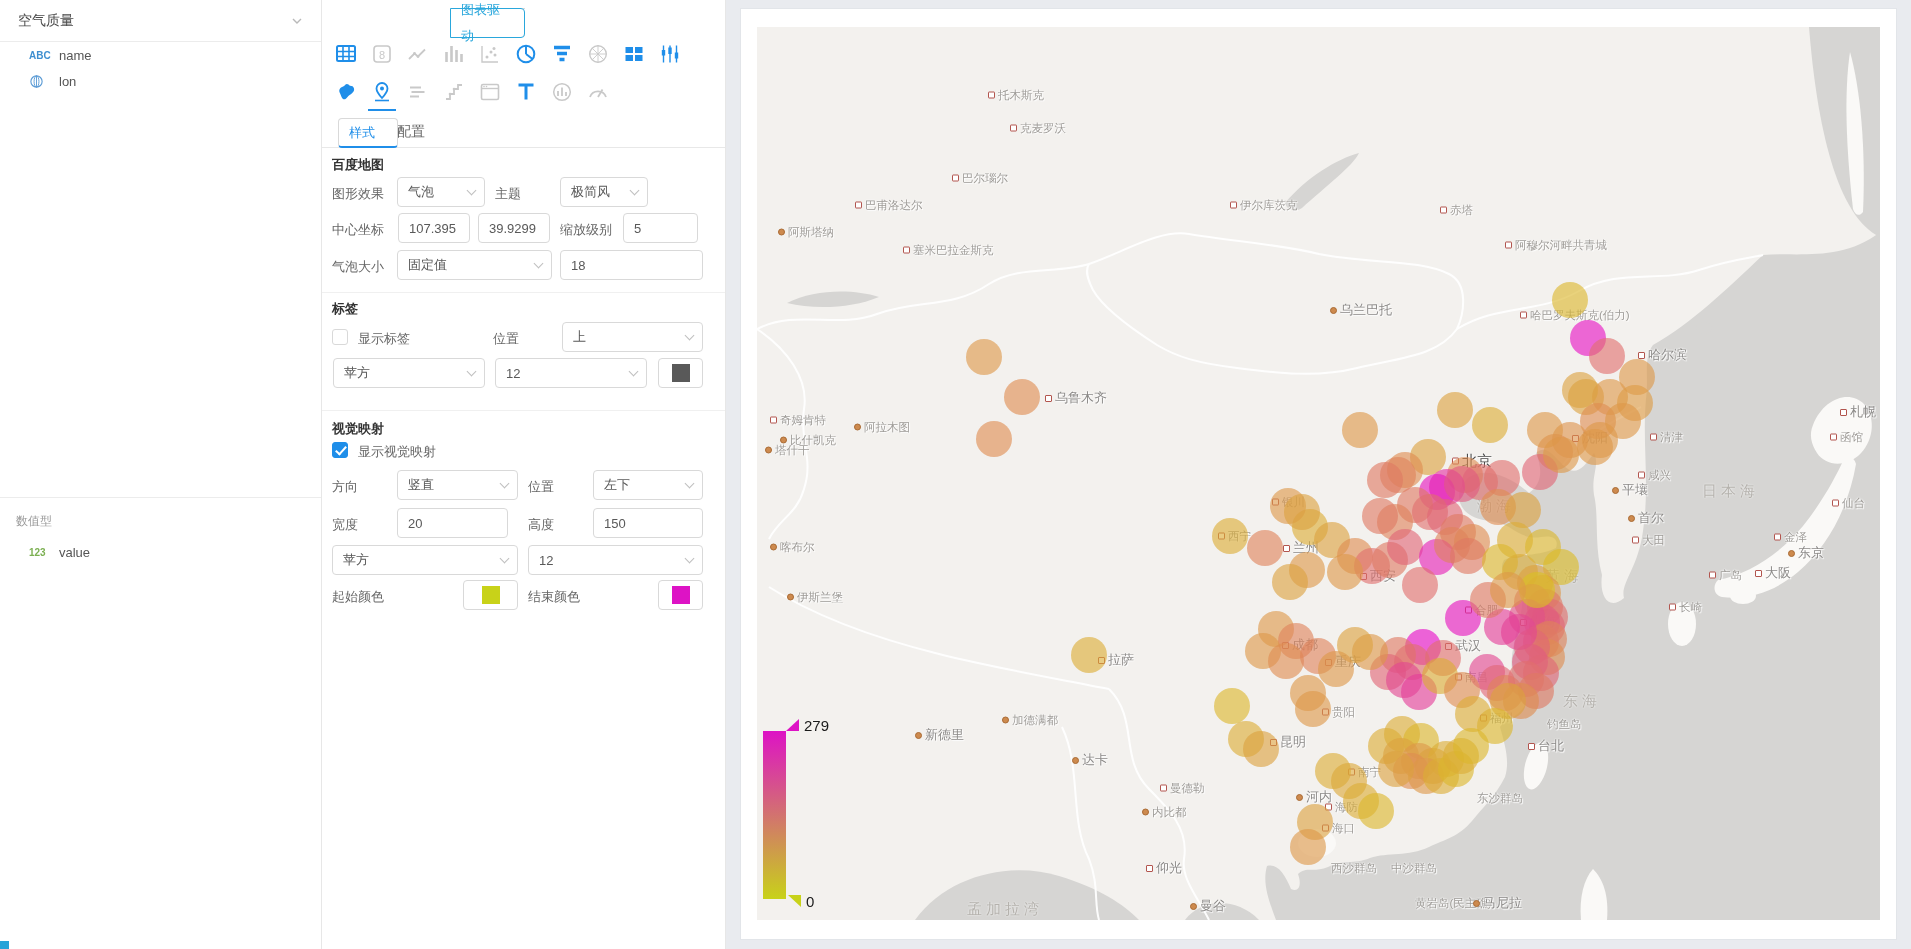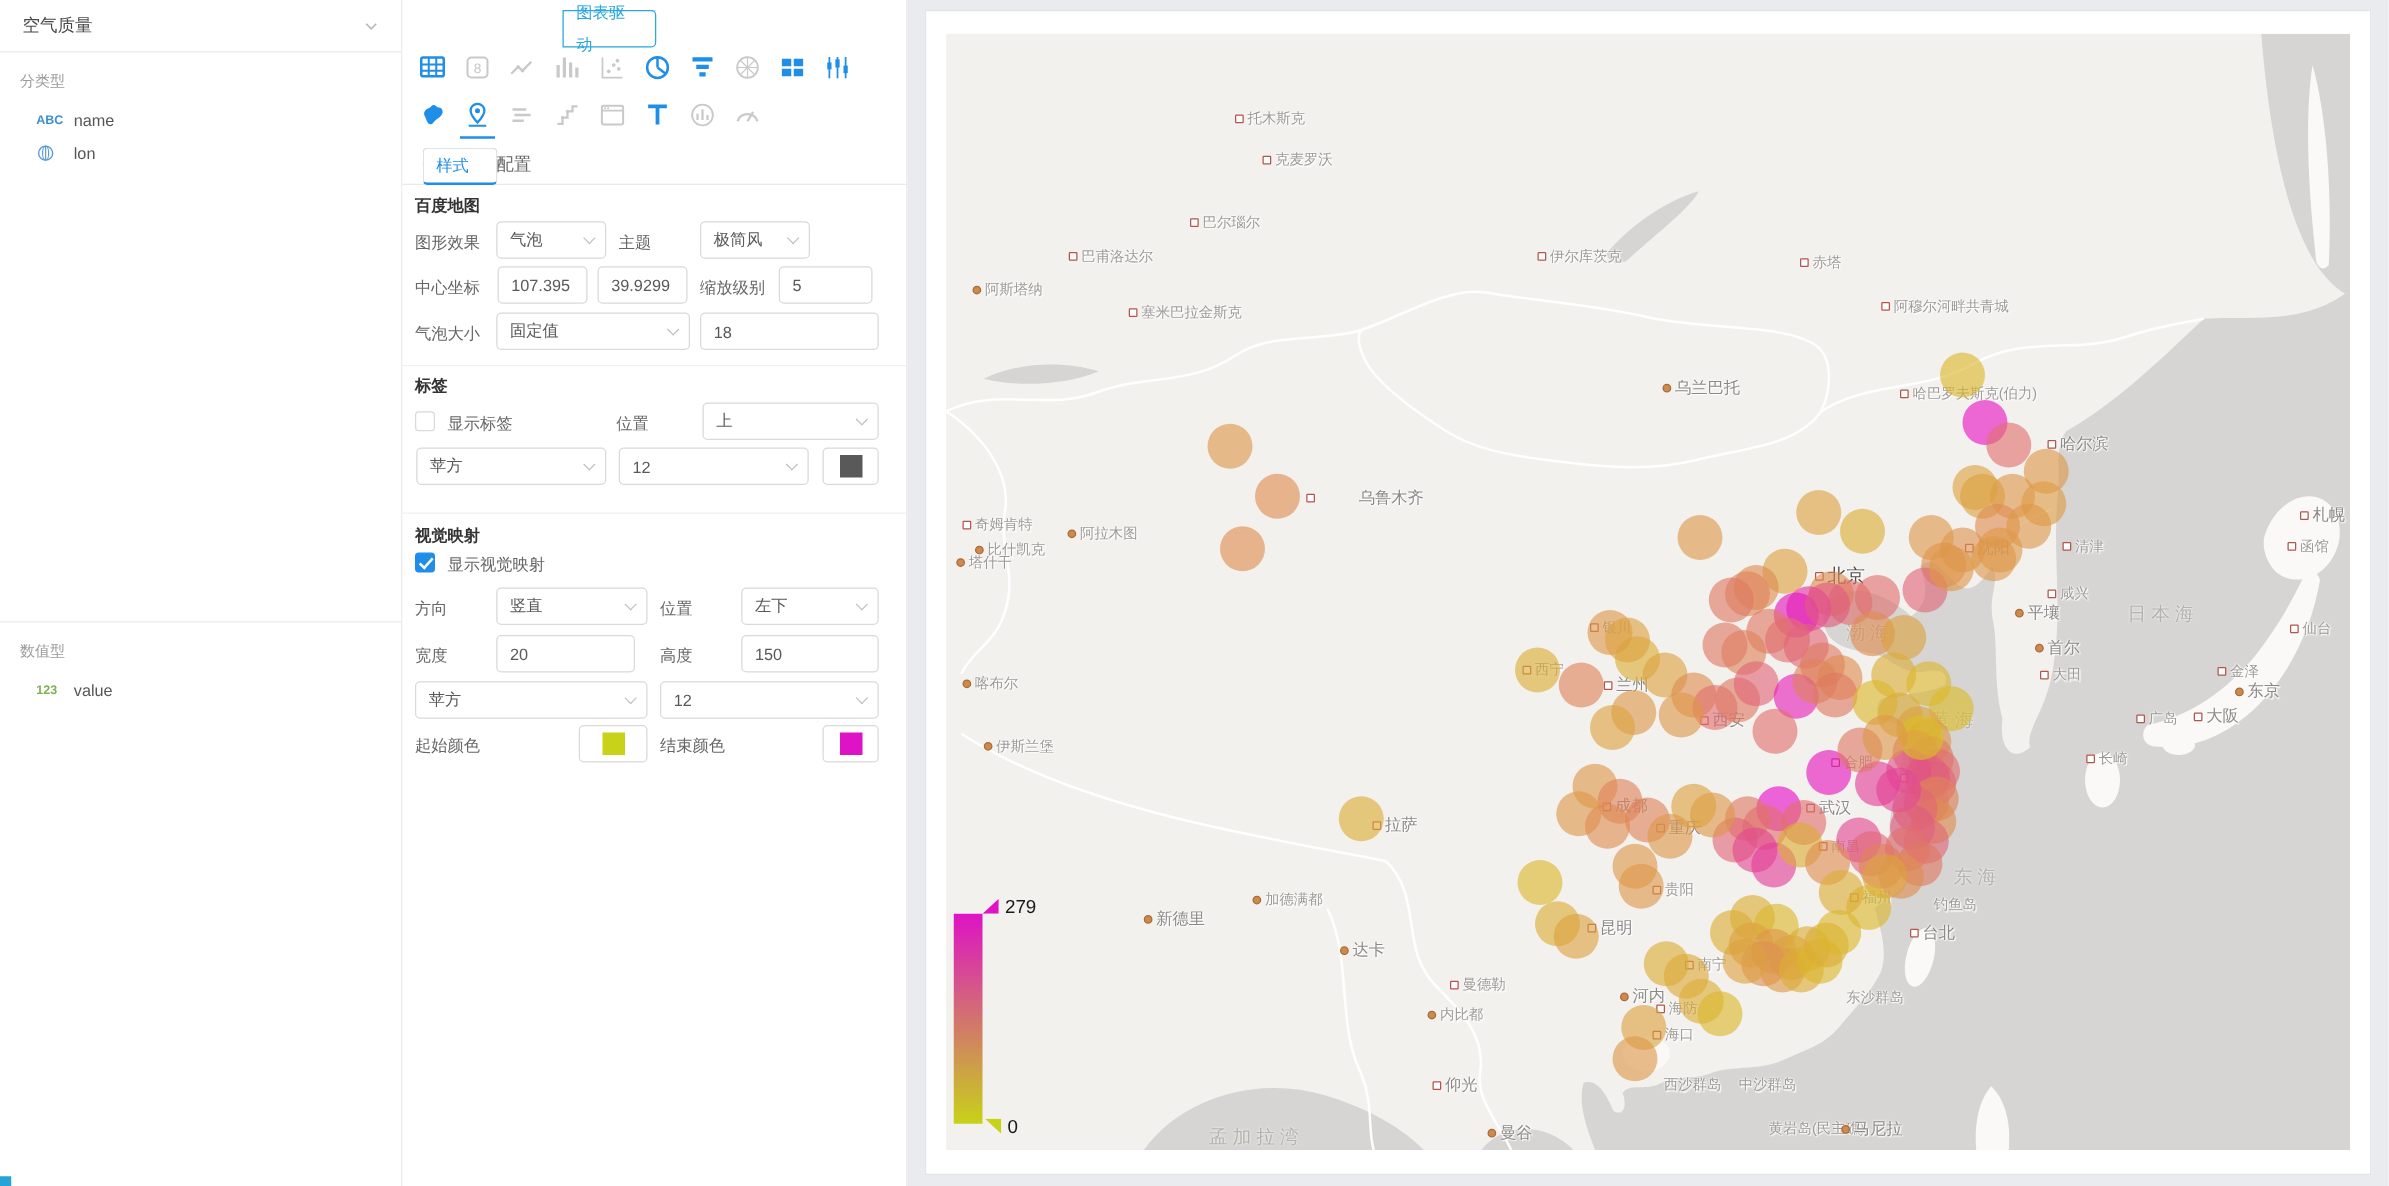--- a/index.html
+++ b/index.html
@@ -73,21 +73,20 @@
   <aside class="sidebar">
     <div class="ds-header">
       <span>空气质量</span>
       <span class="chev">
         <svg width="12" height="12" viewBox="0 0 12 12">
             <path d="M2 4l4 4 4-4" fill="none" stroke="#b9b9b9" stroke-width="1.4"></path>
           </svg>
       </span>
     </div>
     <div>
-      <div class="sec-title">分类型</div>
       <div id="dim-fields">
           <div class="field-row">
             <span class="ficon">
               <span class="abc">ABC</span>
             </span>
             <span>name</span>
           </div>
           <div class="field-row">
             <span class="ficon">
               <svg width="15" height="15" viewBox="0 0 16 16">
@@ -422,21 +421,21 @@
               <span>哈巴罗夫斯克(伯力)</span>
             </div>
             <div class="citylab s2" style="left: 881px; top: 328px;">
               <span class="mk sq"></span>
               <span>哈尔滨</span>
             </div>
             <div class="citylab s2" style="left: 815px; top: 411px;">
               <span class="mk sq"></span>
               <span>沈阳</span>
             </div>
-            <div class="citylab s2" style="left: 288px; top: 371px; gap: 32px;">
+            <div class="citylab s2" style="left: 288px; top: 371px;">
               <span class="mk sq"></span>
               <span>乌鲁木齐</span>
             </div>
             <div class="citylab s3" style="left: 97px; top: 400px;">
               <span class="mk dot"></span>
               <span>阿拉木图</span>
             </div>
             <div class="citylab s3" style="left: 23px; top: 413px;">
               <span class="mk dot"></span>
               <span>比什凯克</span>

